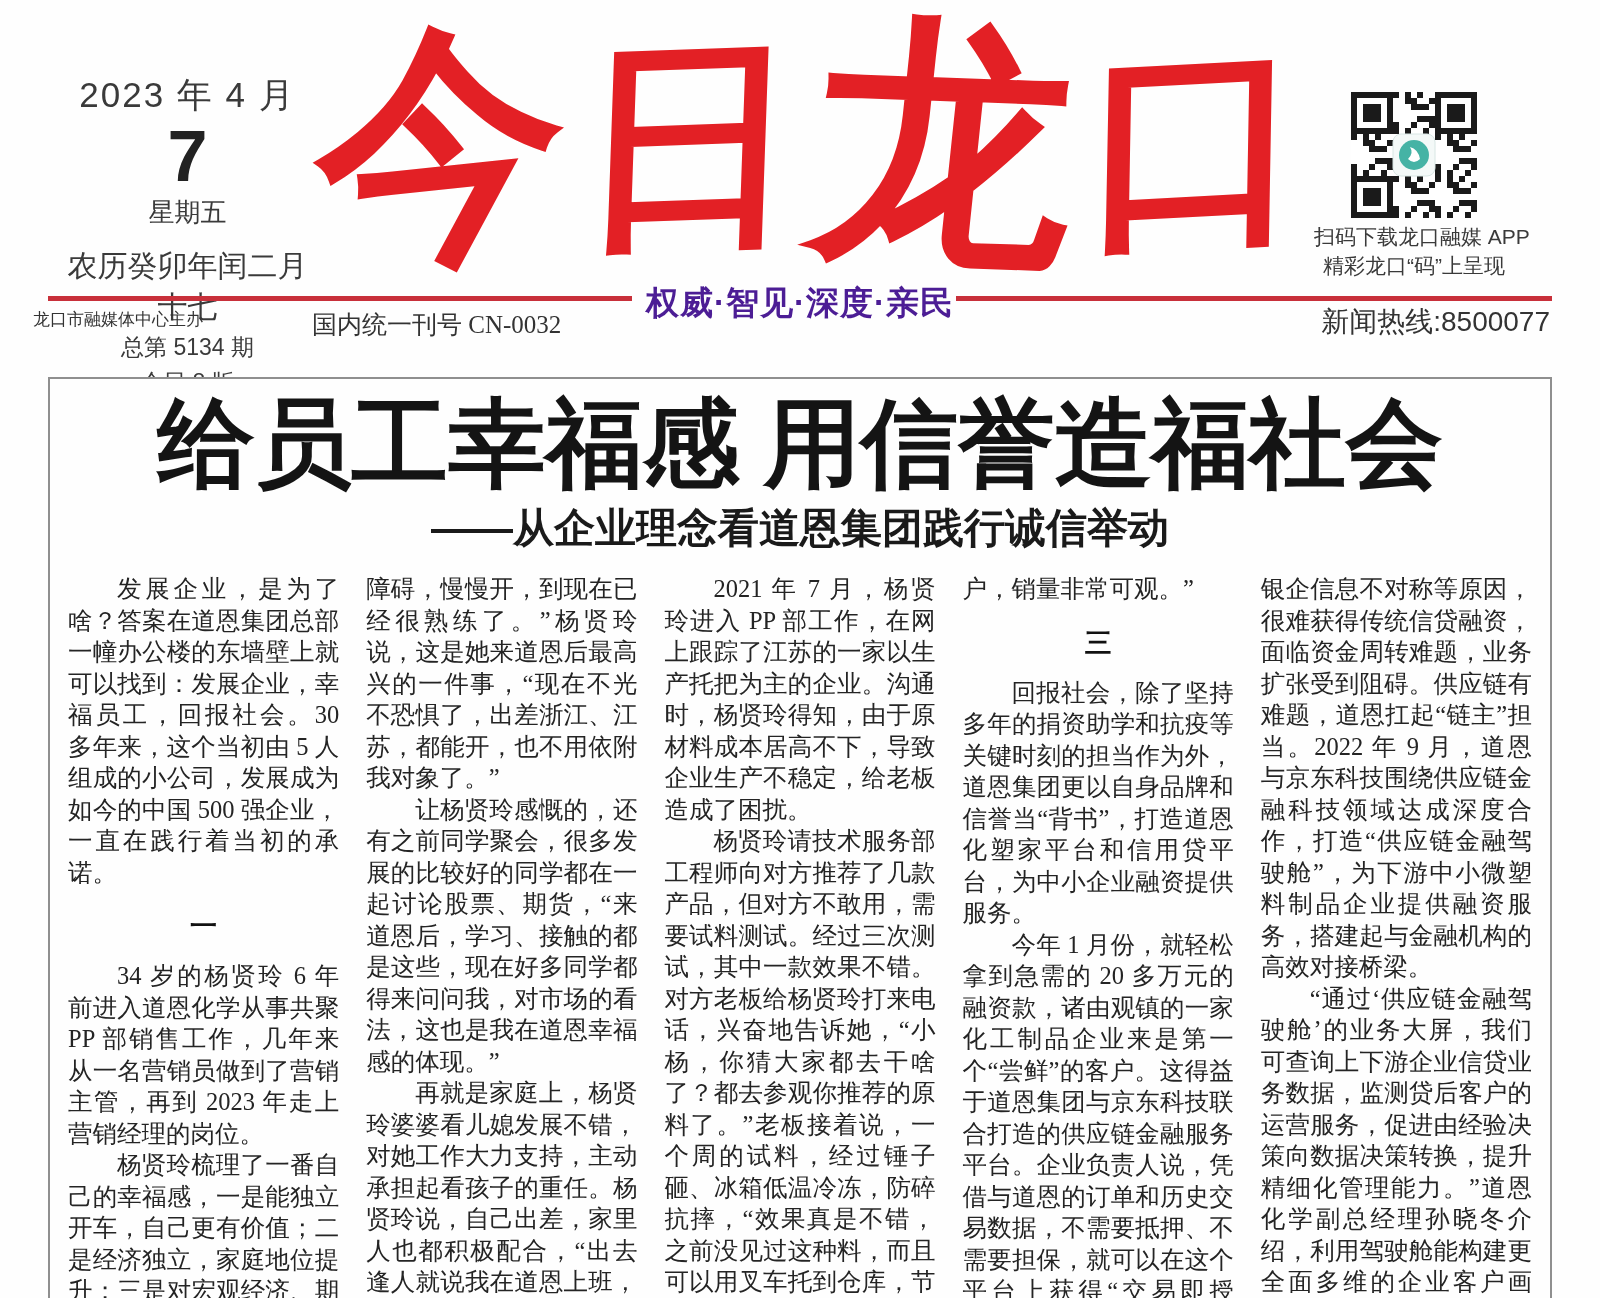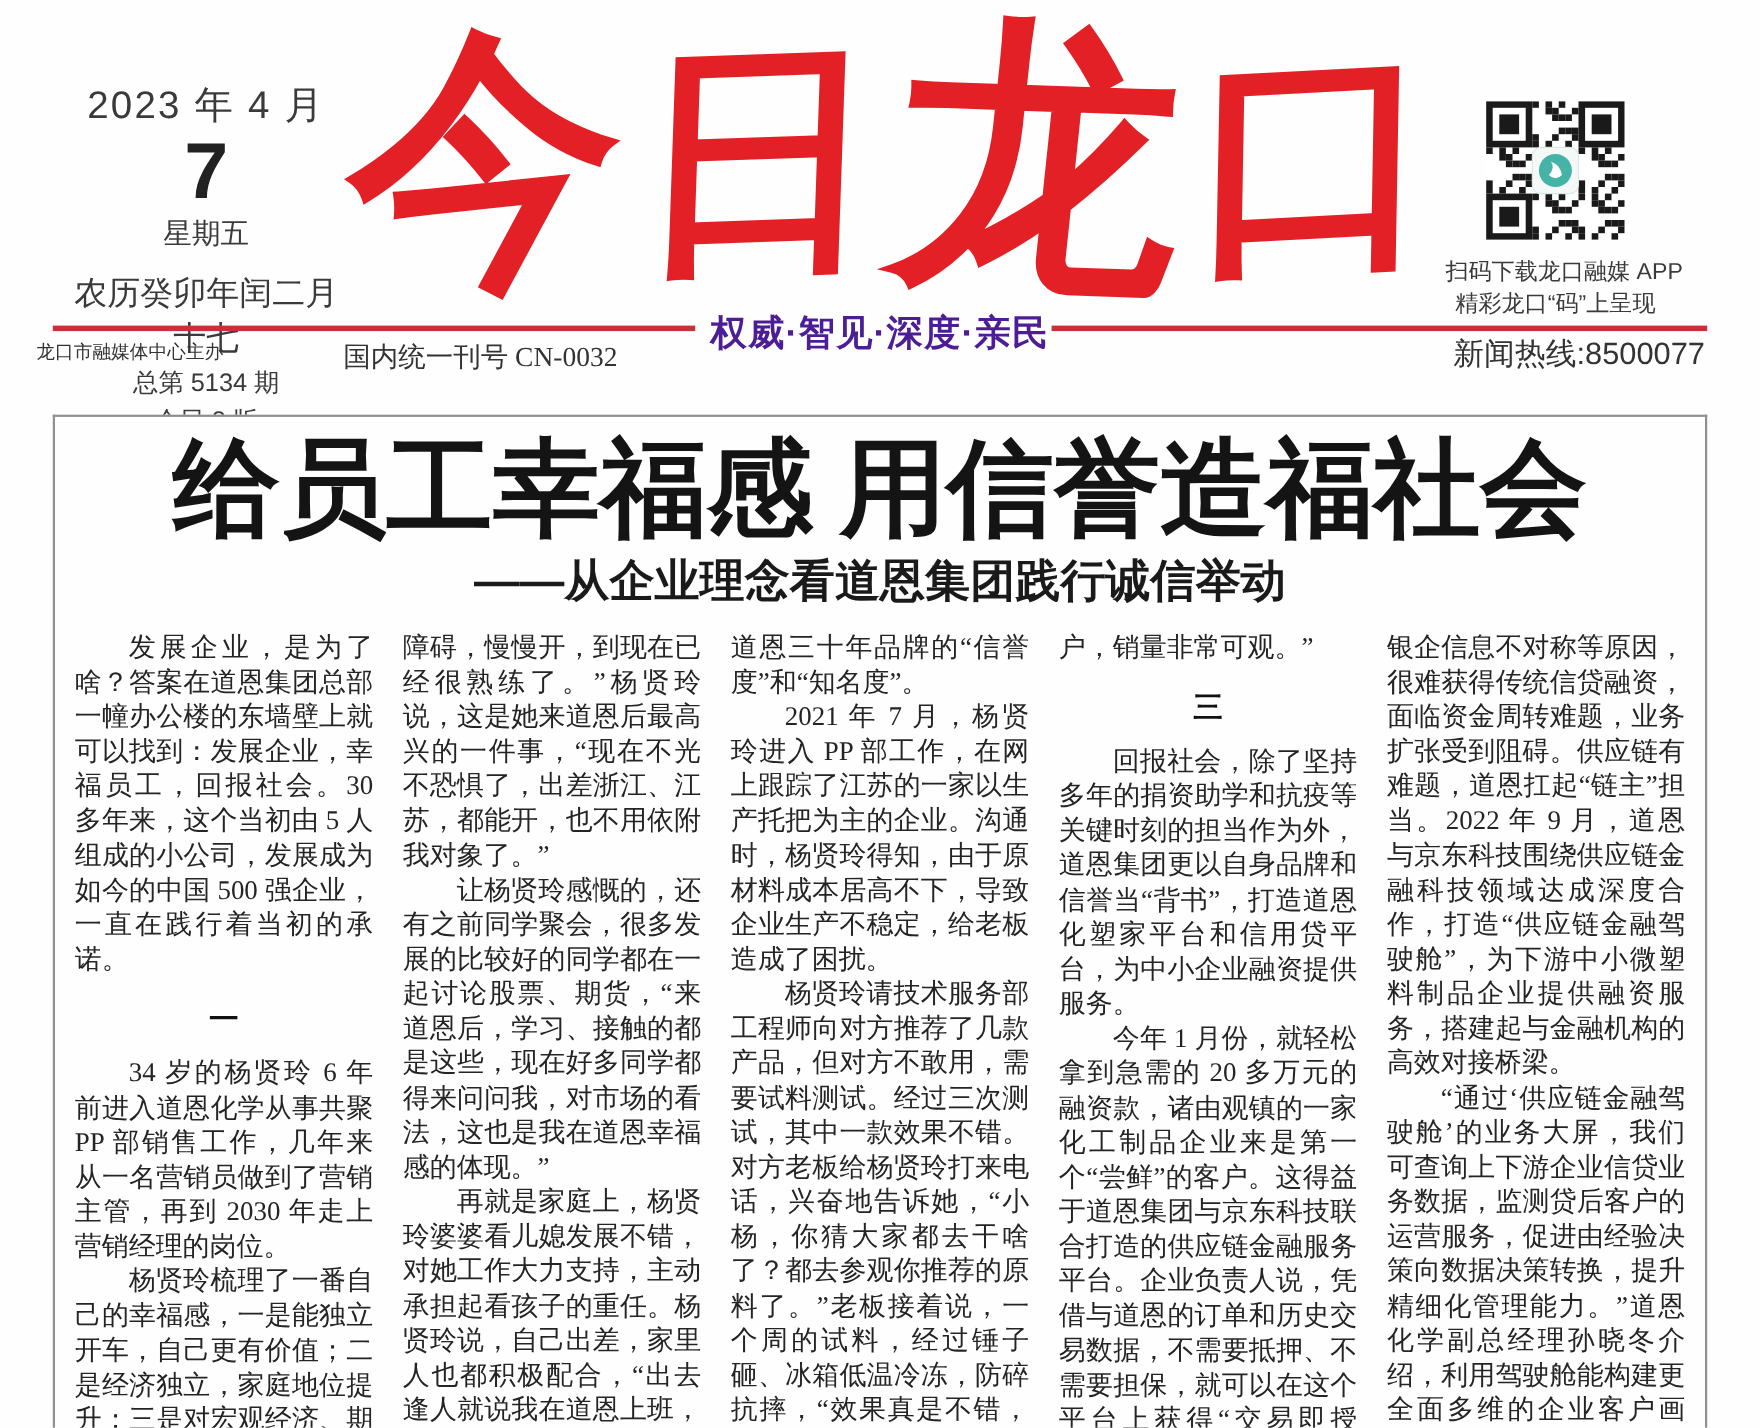--- a/index.html
+++ b/index.html
@@ -23,21 +23,21 @@
     position:absolute;left:295px;top:8px;width:1030px;height:280px;
     display:flex;align-items:center;justify-content:center;
     color:#e32025;font-weight:bold;white-space:nowrap;
   }
   .masthead span{display:inline-block;transform-origin:center;}
   .qr-block{
     position:absolute;right:86px;top:92px;width:200px;text-align:center;
     font-family:"Liberation Sans","DejaVu Sans",sans-serif;
   }
   .qr-svg-wrap{display:inline-block;width:126px;height:126px;}
-  .qr-caption{font-size:21px;color:#3a3a3a;line-height:29px;margin-top:10px;white-space:nowrap;}
+  .qr-caption{font-size:21px;color:#3a3a3a;line-height:29px;white-space:nowrap;}
   
   .rule-left{position:absolute;left:48px;top:296px;width:584px;height:5px;background:#c8303a;}
   .rule-right{position:absolute;left:956px;right:48px;top:296px;height:5px;background:#c8303a;}
   .slogan{
     position:absolute;left:0;right:0;top:281px;text-align:center;
     font-family:"Liberation Sans","DejaVu Sans",sans-serif;
     font-weight:bold;font-size:33px;color:#4c1d95;letter-spacing:1px;
   }
   .organizer{position:absolute;left:33px;top:308px;font-size:17px;color:#333;
     font-family:"Liberation Sans","DejaVu Sans",sans-serif;}
@@ -210,30 +210,29 @@
 <div class="pub-no">国内统一刊号 CN-0032</div>
 <div class="hotline">新闻热线:8500077</div>
 
 <div class="article-box">
   <div class="headline">给员工幸福感 用信誉造福社会</div>
   <div class="subheadline">——从企业理念看道恩集团践行诚信举动</div>
   <div class="columns" id="columns-holder">
       <div class="col">
         <p class="indent">发展企业，是为了啥？答案在道恩集团总部一幢办公楼的东墙壁上就可以找到：发展企业，幸福员工，回报社会。30 多年来，这个当初由 5 人组成的小公司，发展成为如今的中国 500 强企业，一直在践行着当初的承诺。</p>
         <div class="section-divider">一</div>
-        <p class="indent">34 岁的杨贤玲 6 年前进入道恩化学从事共聚 PP 部销售工作，几年来从一名营销员做到了营销主管，再到 2030 年走上营销经理的岗位。</p>
+        <p class="indent">34 岁的杨贤玲 6 年前进入道恩化学从事共聚 PP 部销售工作，几年来从一名营销员做到了营销主管，再到 2023 年走上营销经理的岗位。</p>
         <p class="indent">杨贤玲梳理了一番自己的幸福感，一是能独立开车，自己更有价值；二是经济独立，家庭地位提升；三是对宏观经济、期货市场都有了了解，在同学朋友面前更有话语权；四是周末、节假日可以固定休息，生活上更有规律。</p>
       </div>
       <div class="col">
         <p class="">障碍，慢慢开，到现在已经很熟练了。”杨贤玲说，这是她来道恩后最高兴的一件事，“现在不光不恐惧了，出差浙江、江苏，都能开，也不用依附我对象了。”</p>
         <p class="indent">让杨贤玲感慨的，还有之前同学聚会，很多发展的比较好的同学都在一起讨论股票、期货，“来道恩后，学习、接触的都是这些，现在好多同学都得来问问我，对市场的看法，这也是我在道恩幸福感的体现。”</p>
         <p class="indent">再就是家庭上，杨贤玲婆婆看儿媳发展不错，对她工作大力支持，主动承担起看孩子的重任。杨贤玲说，自己出差，家里人也都积极配合，“出去逢人就说我在道恩上班，在家里的地位比之前提高很多。”</p>
       </div>
       <div class="col">
-        <p class="">道恩三十年品牌的“信誉度”和“知名度”。</p>
         <p class="indent">2021 年 7 月，杨贤玲进入 PP 部工作，在网上跟踪了江苏的一家以生产托把为主的企业。沟通时，杨贤玲得知，由于原材料成本居高不下，导致企业生产不稳定，给老板造成了困扰。</p>
         <p class="indent">杨贤玲请技术服务部工程师向对方推荐了几款产品，但对方不敢用，需要试料测试。经过三次测试，其中一款效果不错。对方老板给杨贤玲打来电话，兴奋地告诉她，“小杨，你猜大家都去干啥了？都去参观你推荐的原料了。”老板接着说，一个周的试料，经过锤子砸、冰箱低温冷冻，防碎抗摔，“效果真是不错，之前没见过这种料，而且可以用叉车托到仓库，节省了卸货成本”。</p>
       </div>
       <div class="col">
         <p class="">户，销量非常可观。”</p>
         <div class="section-divider">三</div>
         <p class="indent">回报社会，除了坚持多年的捐资助学和抗疫等关键时刻的担当作为外，道恩集团更以自身品牌和信誉当“背书”，打造道恩化塑家平台和信用贷平台，为中小企业融资提供服务。</p>
         <p class="indent">今年 1 月份，就轻松拿到急需的 20 多万元的融资款，诸由观镇的一家化工制品企业来是第一个“尝鲜”的客户。这得益于道恩集团与京东科技联合打造的供应链金融服务平台。企业负责人说，凭借与道恩的订单和历史交易数据，不需要抵押、不需要担保，就可以在这个平台上获得“交易即授信，提货即融资”的服务，缓解资金周转压力。</p>
       </div>
       <div class="col">

